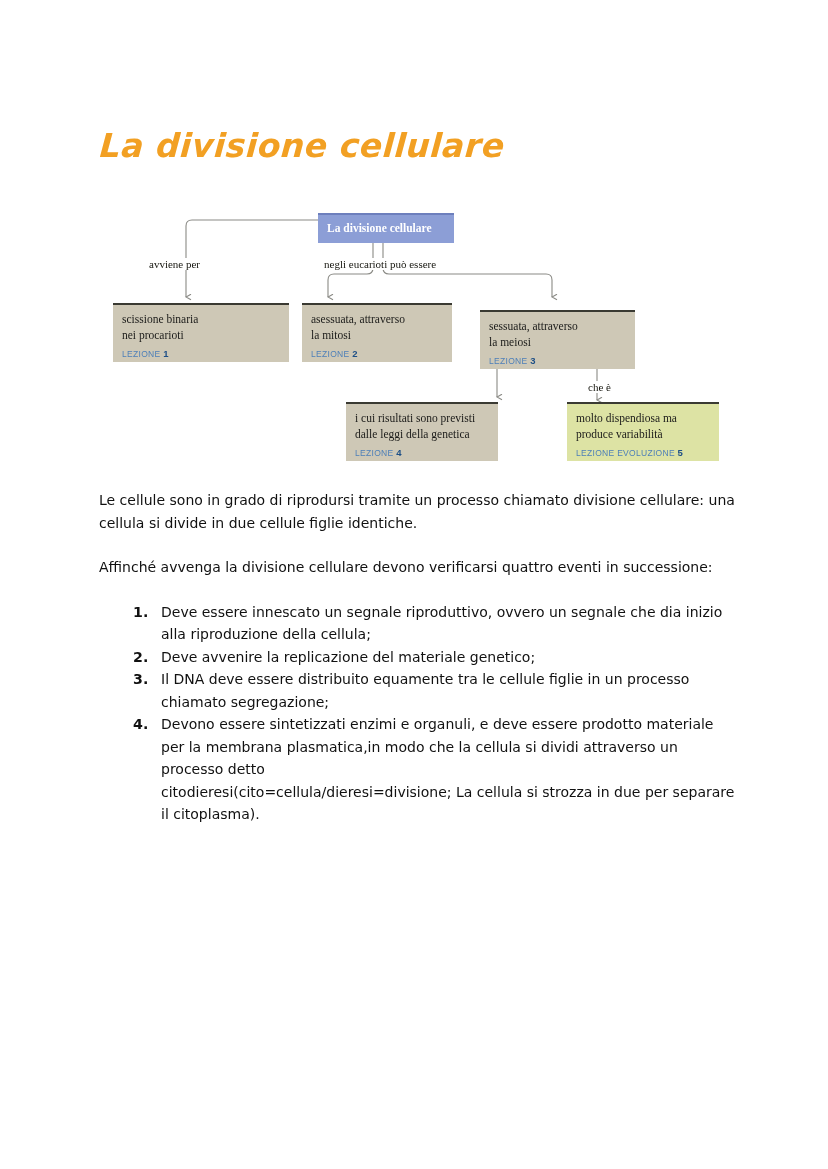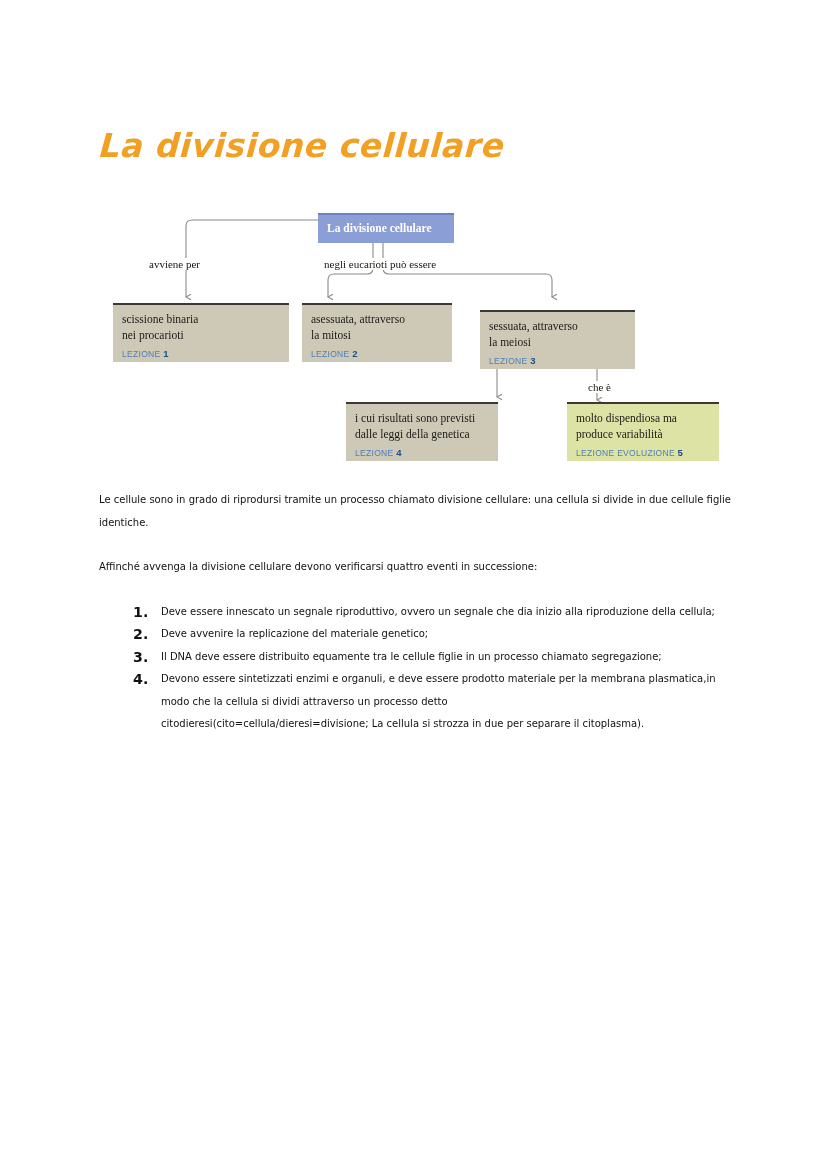--- a/index.html
+++ b/index.html
@@ -103,21 +103,21 @@
     padding: 0 4px;
   }
 
   
   .body-copy {
     position: absolute;
     left: 99px;
     top: 489px;
     width: 640px;
     font-family: "DejaVu Sans", sans-serif;
-    font-size: 10px;
+    font-size: 14px;
     line-height: 22.5px;
     color: #111111;
   }
   .para {
     margin: 0 0 22px 0;
     white-space: pre-line;
   }
   .para:last-child { margin-bottom: 0; }
 
   ol.steps {

